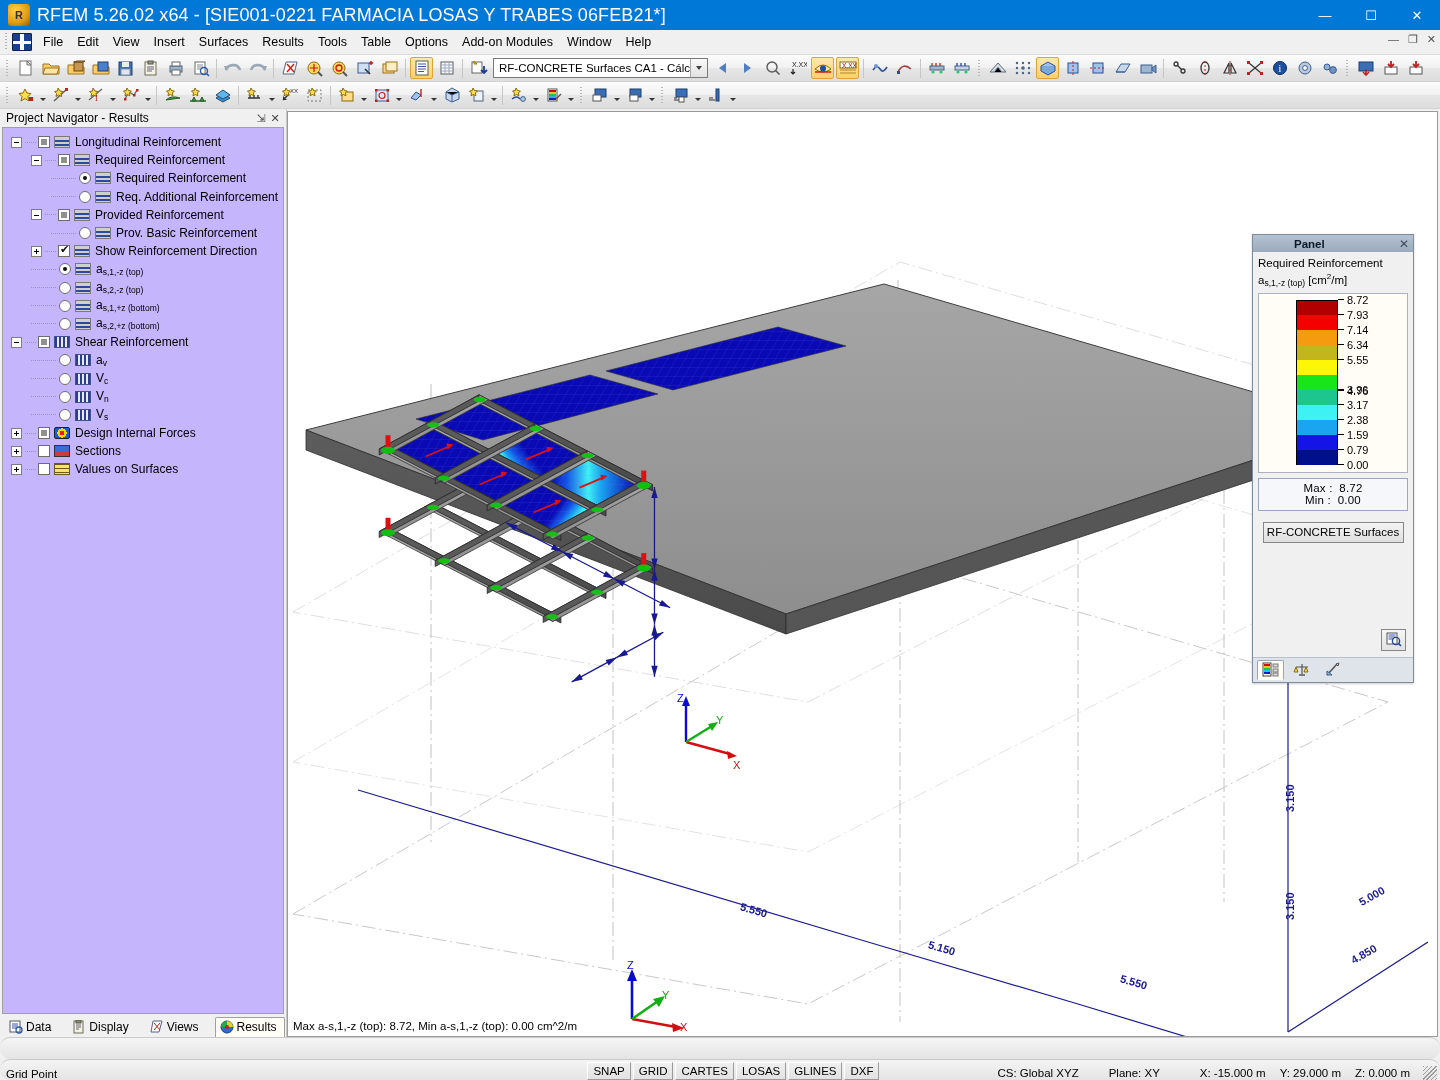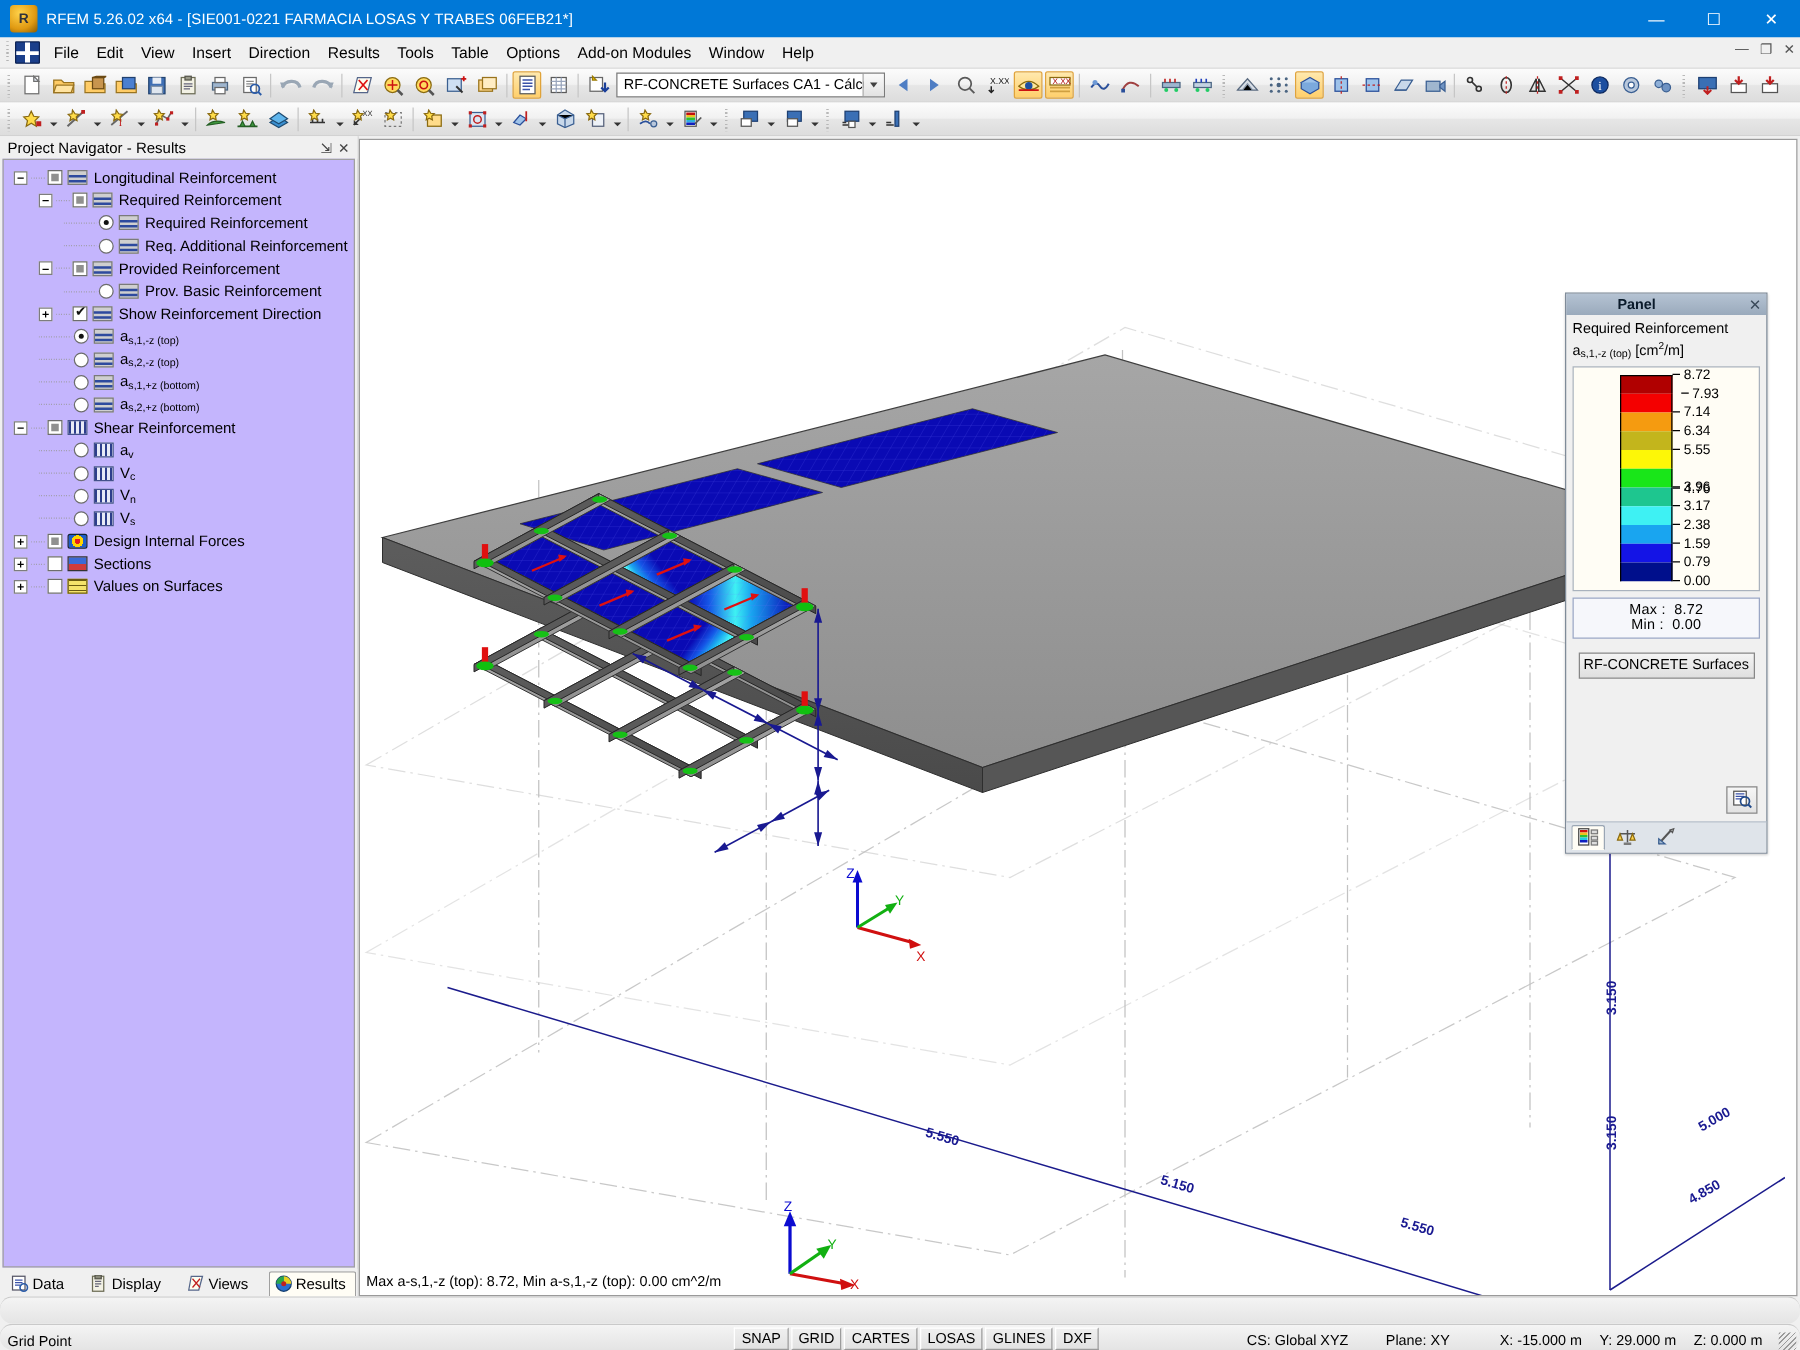--- a/index.html
+++ b/index.html
@@ -18,21 +18,21 @@
     height:30px; background:#0078d7; color:#fff;
     display:flex; align-items:center; flex:none;
   }
   .titlebar .appicon {
     width:22px; height:22px; margin:0 7px 0 8px; flex:none;
     background:radial-gradient(circle at 35% 30%, #ffd24a 0%, #e09a12 60%, #8a5a00 100%);
     border-radius:3px; position:relative;
     font-size:11px; color:#30313a; font-weight:bold;
     display:flex; align-items:center; justify-content:center;
   }
-  .titlebar .title { font-size:12px; letter-spacing:.1px;text-align:right; }
+  .titlebar .title { font-size:18px; letter-spacing:.1px;text-align:right; }
   .titlebar .spacer { flex:1; }
   .winbtn {
     width:46px; height:30px; display:flex; align-items:center; justify-content:center;
     font-size:13px; color:#fff; flex:none;
   }
 
   
   .menubar {
     height:25px; background:#f0f0f0; display:flex; align-items:center;
     border-bottom:1px solid #dcdcdc; flex:none; position:relative;
@@ -221,21 +221,21 @@
     <div class="winbtn close">✕</div>
   </div>
 
   <div class="menubar">
     <div class="menu-grip"></div>
     <div class="mdi-icon"></div>
     <div class="item">File</div>
     <div class="item">Edit</div>
     <div class="item">View</div>
     <div class="item">Insert</div>
-    <div class="item">Direction</div>
+    <div class="item">Surfaces</div>
     <div class="item">Results</div>
     <div class="item">Tools</div>
     <div class="item">Table</div>
     <div class="item">Options</div>
     <div class="item">Add-on Modules</div>
     <div class="item">Window</div>
     <div class="item">Help</div>
     <div class="mdibtns">
       <span>—</span>
       <span>❐</span>
@@ -1216,21 +1216,21 @@
                   <div class="band" style="background: rgb(253, 247, 7);"></div>
                   <div class="band" style="background: rgb(25, 230, 25);"></div>
                   <div class="band" style="background: rgb(30, 198, 143);"></div>
                   <div class="band" style="background: rgb(62, 241, 243);"></div>
                   <div class="band" style="background: rgb(25, 165, 240);"></div>
                   <div class="band" style="background: rgb(20, 20, 230);"></div>
                   <div class="band" style="background: rgb(0, 15, 140);"></div>
                   <div class="tick" style="top: -6px;">
                     <span>8.72</span>
                   </div>
-                  <div class="tick" style="top: 9px; justify-content: center;">
+                  <div class="tick" style="top: 9px;">
                     <span>7.93</span>
                   </div>
                   <div class="tick" style="top: 24px;">
                     <span>7.14</span>
                   </div>
                   <div class="tick" style="top: 39px;">
                     <span>6.34</span>
                   </div>
                   <div class="tick" style="top: 54px;">
                     <span>5.55</span>

